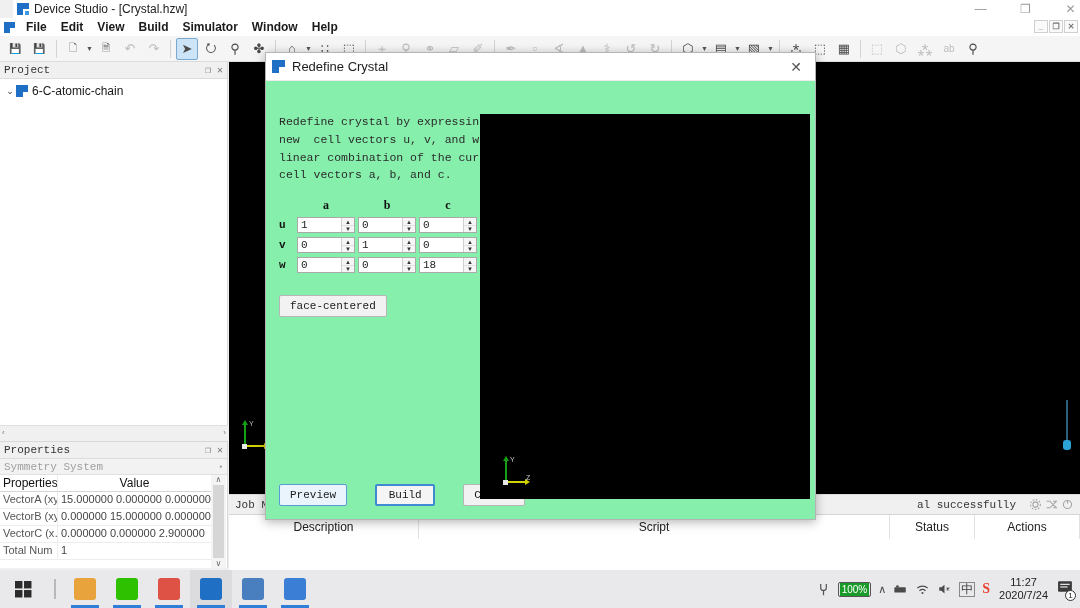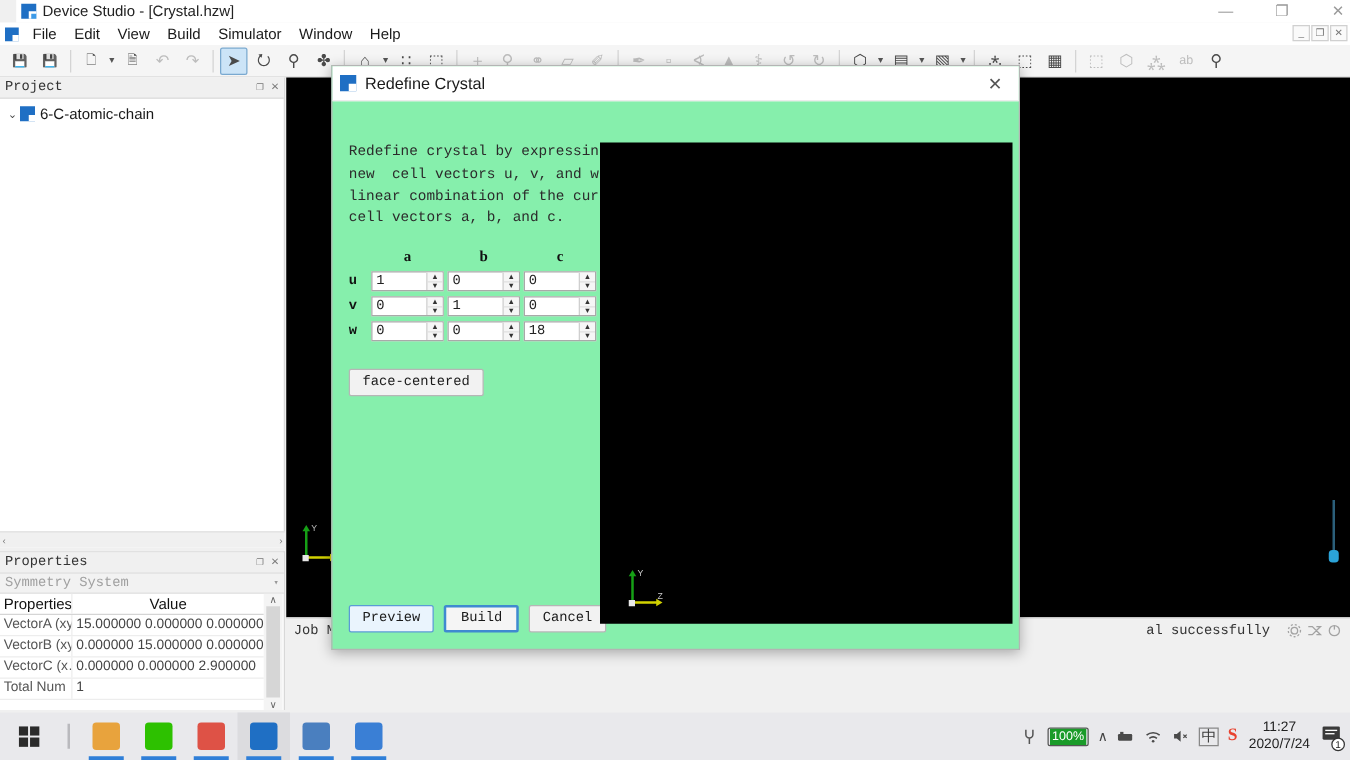--- a/index.html
+++ b/index.html
@@ -32,21 +32,21 @@
   .title-text { font-size: 12px; color: #222; }
   .win-ctrls { position: absolute; right: 0; top: 0; display: flex; height: 18px; }
   .win-btn {
     width: 45px; height: 18px; display: flex; align-items: center; justify-content: center;
     color: #999; font-size: 12px; line-height: 1;
   }
 
   
   .menubar {
     position: absolute; left: 0; top: 18px; width: 1080px; height: 18px;
-    background: #ffffff; display: flex; align-items: center; padding-left: 2px;
+    background: #ffffff; display: flex; align-items: center; padding-left: 2px; font-weight: bold;
   }
   .menu-doc-icon {
     width: 11px; height: 11px; margin: 0 4px 0 2px; position: relative; background: #1f6fc4;
   }
   .menu-doc-icon::after {
     content: ""; position: absolute; right: 0; bottom: 0; width: 5px; height: 5px; background: #fff;
   }
   .menu-item {
     padding: 1px 7px; font-size: 12px; color: #1a1a1a; cursor: default;
   }
@@ -256,21 +256,21 @@
     font-size: 6px; color: #333; line-height: 1;
   }
   .spin .arrows div:first-child { border-bottom: 1px solid #e0e0e0; }
   .center-btns { margin: 22px 0 0 13px; display: flex; gap: 12px; }
   .btn {
     background: #f2f2f2; border: 1px solid #b6b6b6; border-radius: 2px;
     font-family: "Liberation Mono", monospace; font-size: 11px; color: #1a1a1a;
     padding: 4px 10px; min-width: 60px; text-align: center;
   }
   .btn.wide { min-width: 96px; }
-  .dlg-bottom { position: absolute; left: 13px; bottom: 14px; display: flex; gap: 8px; }
+  .dlg-bottom { position: absolute; left: 13px; bottom: 14px; display: flex; gap: 28px; }
   .btn.primary { border: 1px solid #5b9bd5; background: #eaf4fd; }
   .btn.default { border: 2px solid #3f8ad0; background: #f5f5f5; padding: 3px 9px; }
   .dlg-preview {
     position: absolute; left: 214px; top: 33px; width: 330px; height: 385px; background: #000;
   }
   .dlg-preview .gz-lbl { color: #ccc; }
 </style>
 </head>
 <body>
 
@@ -538,20 +538,28 @@
       </svg>
     <svg class="jb-ico" viewBox="0 0 16 16">
         <path d="M2 4h4l8 8h-4M2 12h4l8-8h-4" fill="none" stroke="#666" stroke-width="1.3"></path>
       </svg>
     <svg class="jb-ico" viewBox="0 0 16 16">
         <circle cx="8" cy="8" r="5" fill="none" stroke="#666" stroke-width="1.3"></circle>
         <path d="M8 3v4" stroke="#666" stroke-width="1.3"></path>
       </svg>
   </div>
 
+  <div class="jobtable">
+    <div class="hdr-row">
+      <div class="col col-desc">Description</div>
+      <div class="col col-script">Script</div>
+      <div class="col col-status">Status</div>
+      <div class="col col-actions">Actions</div>
+    </div>
+  </div>
 
   <div class="modal">
     <div class="modal-title">
       <div class="m-logo"></div>
       <div class="m-text">Redefine Crystal</div>
       <div class="m-close">✕</div>
     </div>
     <div class="modal-body">
       <div class="dlg-left">
         <div class="dlg-desc">Redefine crystal by expressing the

